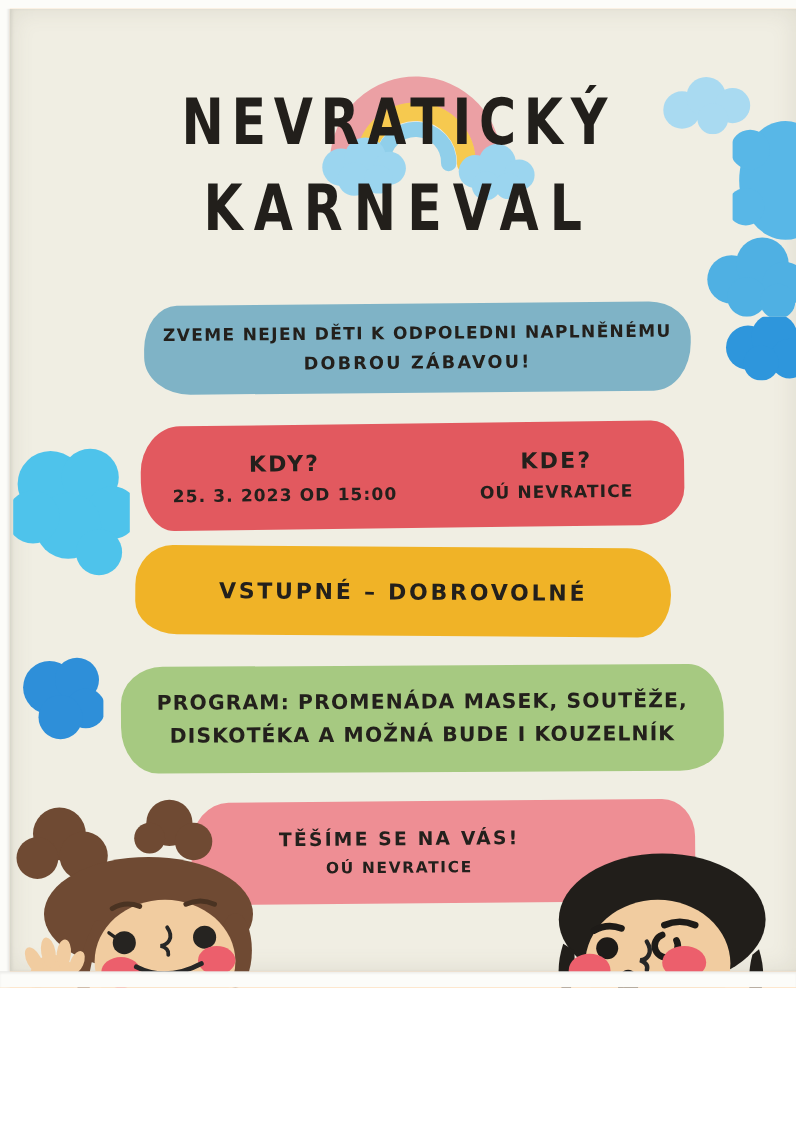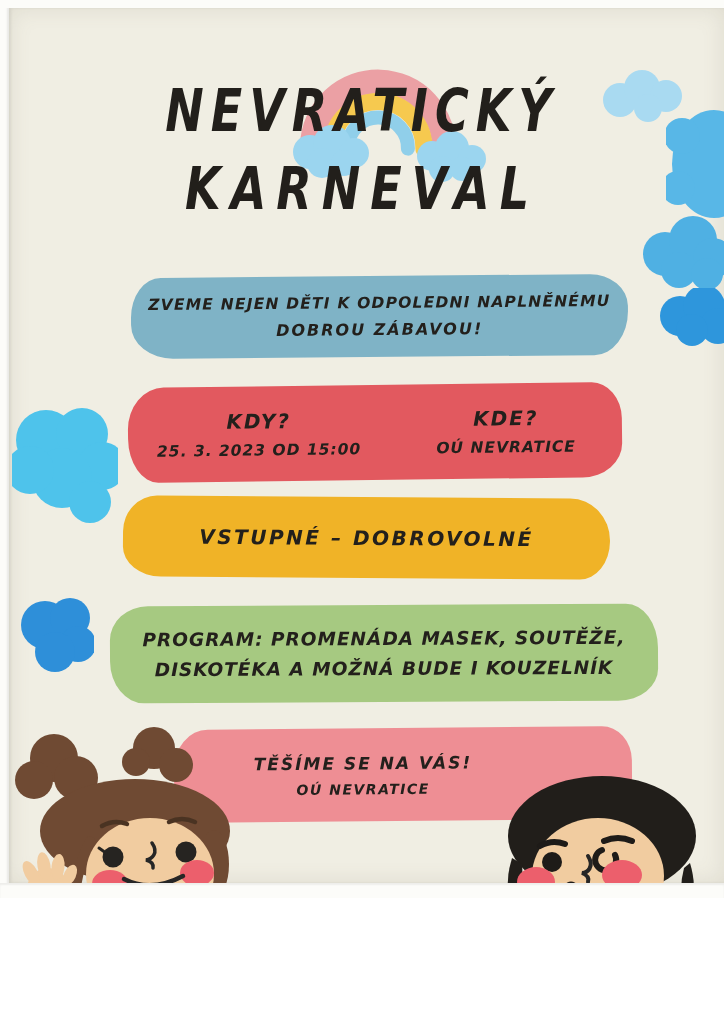--- a/index.html
+++ b/index.html
@@ -1,17 +1,17 @@
 <!DOCTYPE html>
 <html><head>
 <meta charset="utf-8">
 <style>
   html,body{margin:0;padding:0;}
   body{font-family:"DejaVu Sans","Liberation Sans",sans-serif;background:#ffffff;}
-  .scan{position:relative;width:724px;height:898px;background:#fdba74;overflow:hidden;font-style:italic;}
+  .scan{position:relative;width:724px;height:898px;background:#fdba74;overflow:hidden;}
   .paper{position:absolute;left:9px;top:8px;right:0;bottom:15px;background:#f0eee3;
          box-shadow:inset 0 0 22px rgba(110,105,85,.14), inset 2px 0 3px rgba(0,0,0,.07);z-index:0;}
   .deco{position:absolute;z-index:2;}
   .title-line{position:absolute;left:0;right:0;text-align:center;z-index:10;
       color:#221f1b;font-weight:bold;transform:scaleY(1.26);transform-origin:center top;line-height:1;}
   .title-1{top:82px;font-size:46px;letter-spacing:7px;}
   .title-2{top:160px;font-size:46px;letter-spacing:10px;}
   .banner{position:absolute;z-index:10;display:flex;flex-direction:column;justify-content:center;
       align-items:center;color:#23201c;font-weight:bold;text-align:center;}
   .banner-blue{left:131px;top:276px;width:497px;height:81px;background:#7fb3c6;

